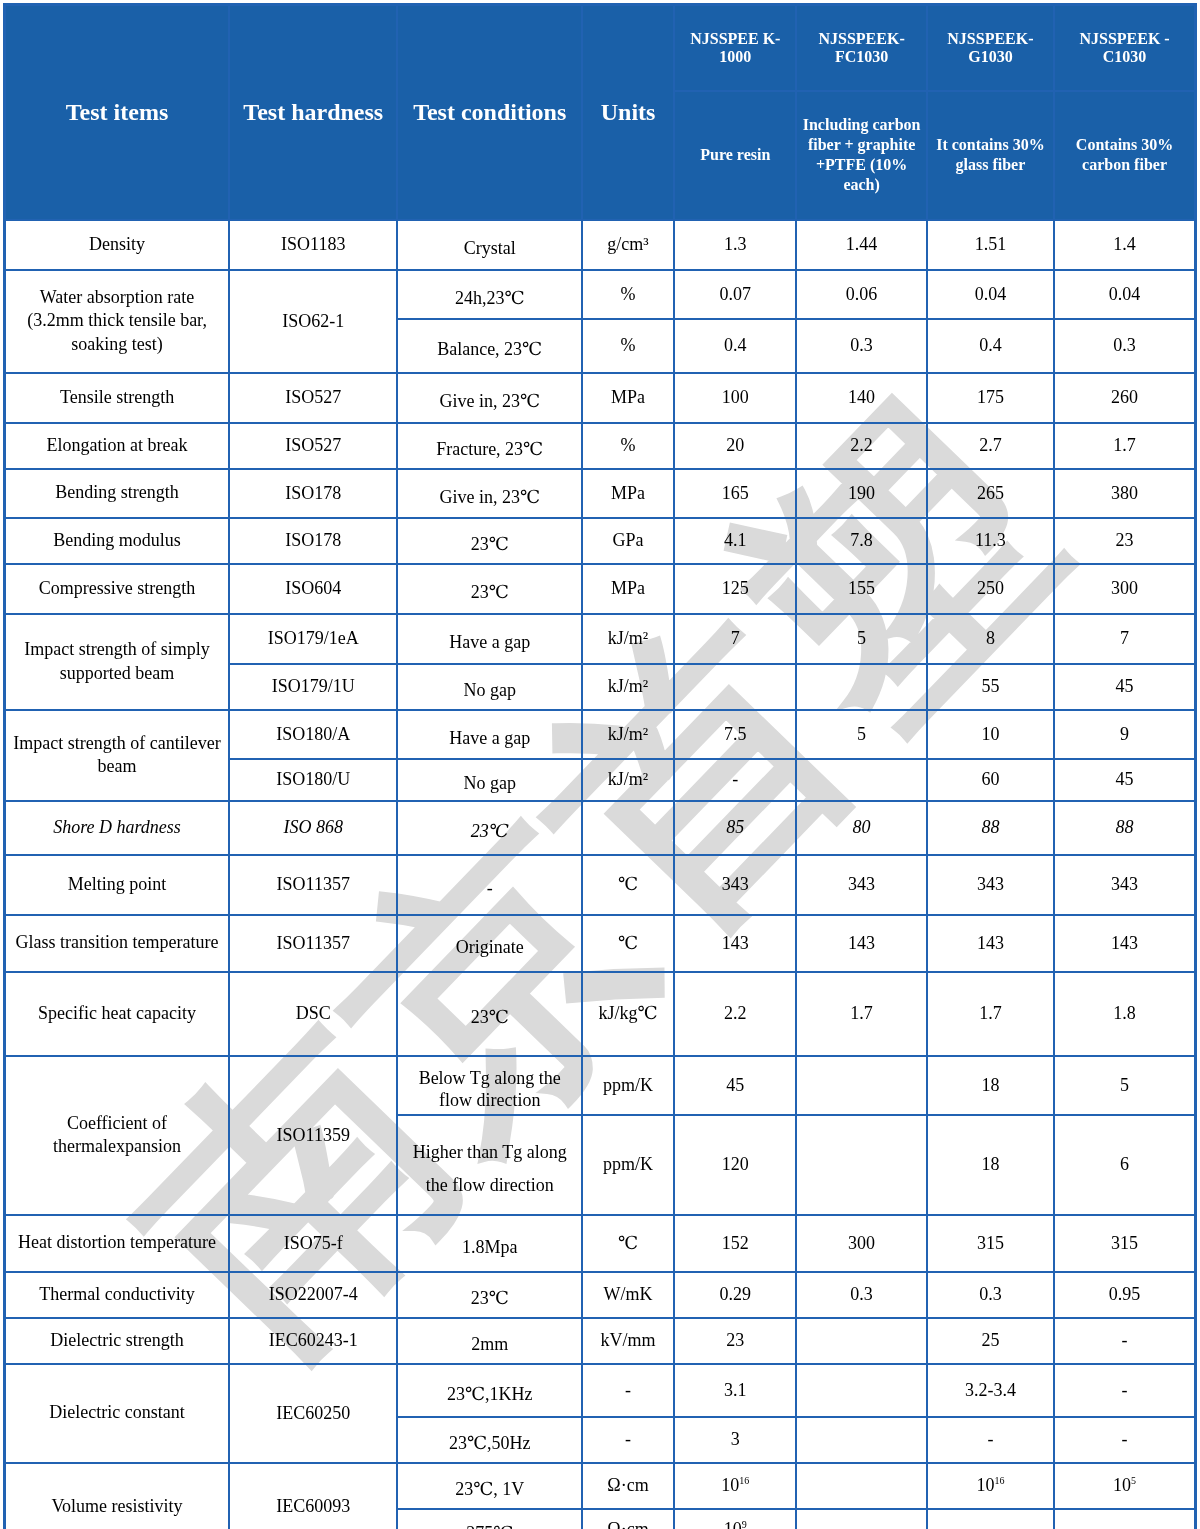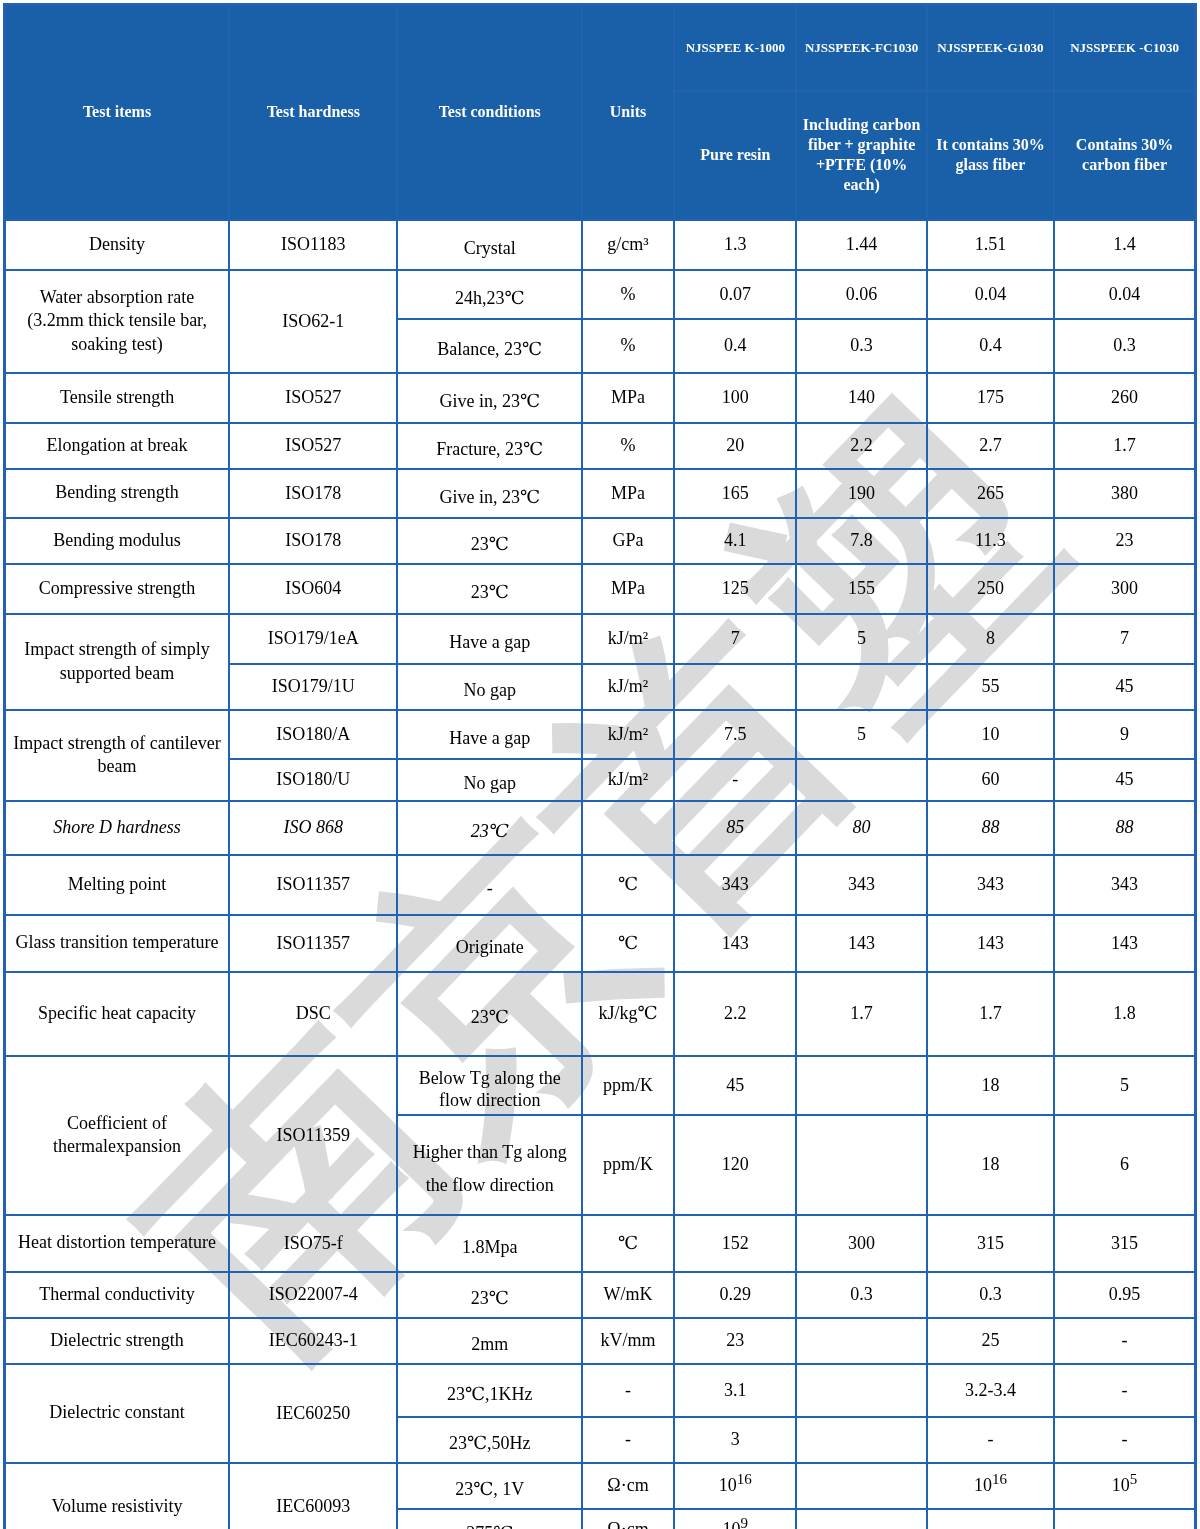--- a/index.html
+++ b/index.html
@@ -16,31 +16,31 @@
   table.spec{
     position:relative;z-index:1;margin:3px;
     border-collapse:collapse;table-layout:fixed;width:1194px;
     border:3px solid #2162b2;
   }
   th,td{
     border:2px solid #2162b2;text-align:center;vertical-align:middle;
     padding:2px 4px;box-sizing:border-box;overflow:hidden;
   }
   thead th{
-    background:#1a60a8;color:#ffffff;font-weight:bold;font-size:16px;
+    background:#1a60a8;color:#ffffff;font-weight:bold;font-size:24px;
   }
   thead tr.hrow1{height:86px;}
   thead tr.hrow2{height:129px;}
-  thead .product-title{font-size:13px;margin-left:24px;}
+  thead .product-title{font-size:16px;margin-left:24px;}
   thead .product-sub{font-size:16px;line-height:1.25;}
   tbody td{font-size:18px;background:transparent;line-height:1.25;}
   td.c-item{line-height:1.3;}
   td.c-cond{padding-top:10px;padding-bottom:2px;text-align:center;}
   td.c-cond.tall{line-height:1.8;}
-  sup{font-size:15px;line-height:0;}
+  sup{font-size:10px;line-height:0;}
 </style>
 </head>
 <body>
 
 <div class="watermark" style="color: rgb(218, 218, 218);">南京首塑</div>
 
 <table class="spec">
   <colgroup>
     <col style="width:224px">
       <col style="width:168px">

